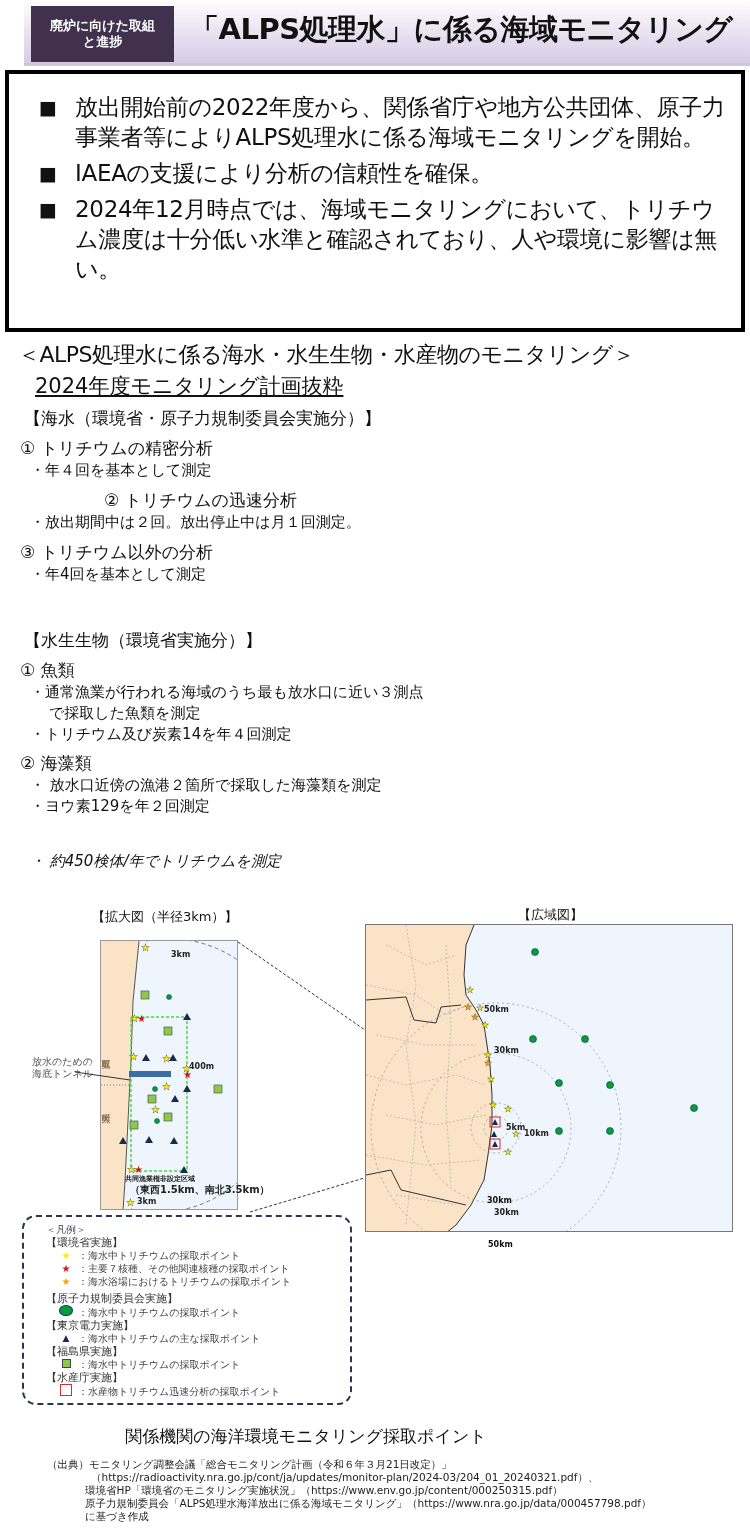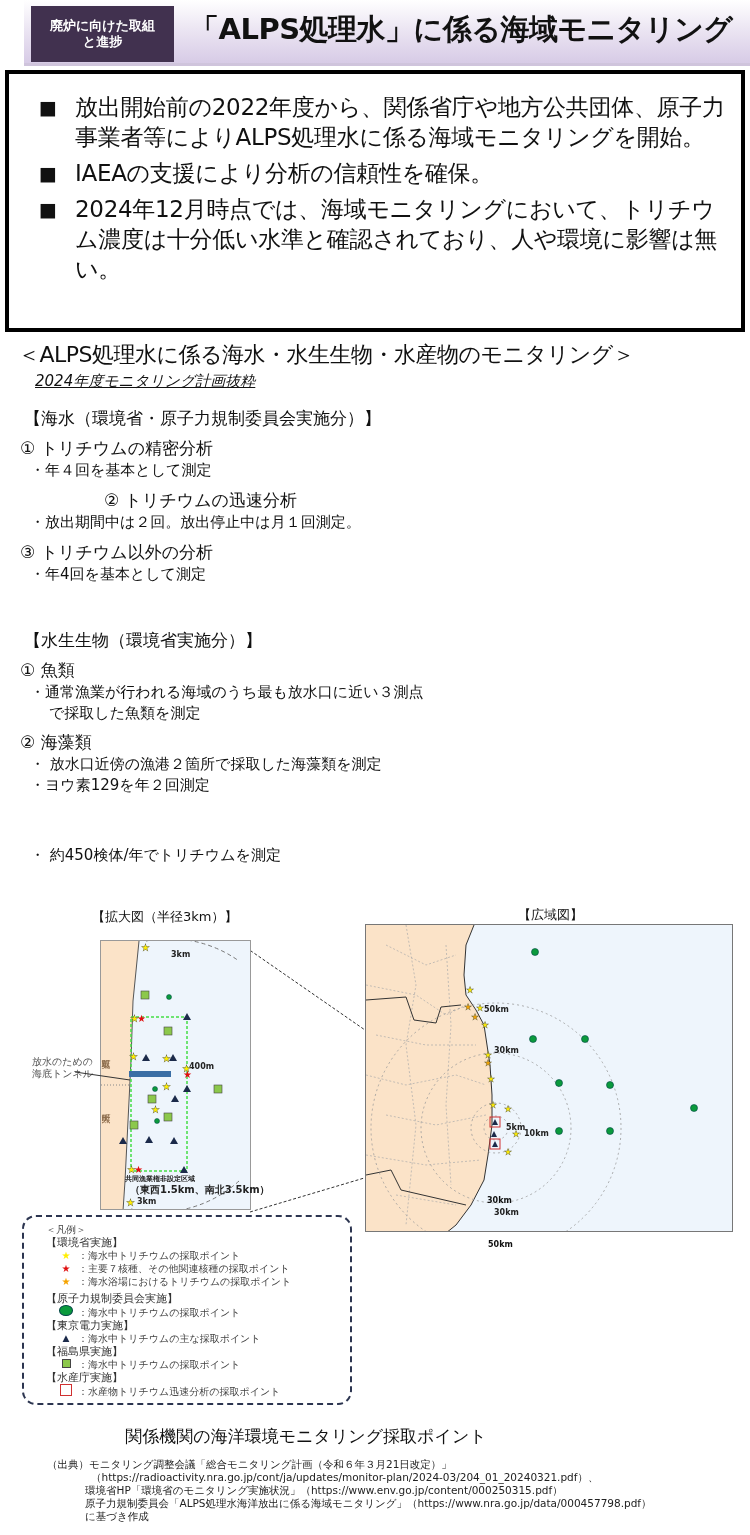--- a/index.html
+++ b/index.html
@@ -31,30 +31,30 @@
     border: 4px solid #000; background: #fff; padding: 18px 10px 0 30px;
   }
   .summary-item { display: flex; font-size: 23px; line-height: 30px; margin-bottom: 6px; }
   .summary-item .bullet { width: 36px; flex: none; font-size: 19px; }
   .summary-item .txt { flex: 1; letter-spacing: -0.3px; }
   
   .section-heading {
     position: absolute; left: 18px; top: 340px; font-size: 22px; white-space: nowrap; letter-spacing: -0.5px;
   }
   .plan-subtitle {
-    position: absolute; left: 35px; top: 372px; font-size: 15px; text-decoration: underline; white-space: nowrap; font-style: italic;
+    position: absolute; left: 35px; top: 372px; font-size: 21px; text-decoration: underline; white-space: nowrap;
   }
   .block { position: absolute; left: 20px; white-space: nowrap; }
   .cat { font-size: 17px; line-height: 24px; padding-left: 4px; }
   .sub { font-size: 17px; line-height: 24px; }
   .pt { font-size: 15px; line-height: 21px; padding-left: 10px; }
   .pt2 { font-size: 15px; line-height: 21px; padding-left: 29px; }
   
   .map-label { position: absolute; font-size: 13px; white-space: nowrap; }
-  .map-zoom { position: absolute; left: 100px; top: 940px; width: 151px; height: 270px; border: 1px solid #999; background: #eef5fc; overflow: hidden; }
+  .map-zoom { position: absolute; left: 100px; top: 940px; width: 138px; height: 270px; border: 1px solid #999; background: #eef5fc; overflow: hidden; }
   .map-wide { position: absolute; left: 365px; top: 924px; width: 368px; height: 308px; border: 1px solid #777; background: #eef5fc; overflow: hidden; }
   .legend {
     position: absolute; left: 22px; top: 1215px; width: 330px; height: 190px;
     border: 2px dashed #2c3550; border-radius: 14px; background: #fff; padding: 6px 0 0 22px;
     font-size: 10px; color: #444; line-height: 13px;
   }
   .legend .grp { font-size: 11px; color: #333; }
   .legend .row { display: flex; align-items: center; padding-left: 12px; }
   .legend .sym { width: 16px; display: inline-block; text-align: center; margin-right: 4px; }
   .caption { position: absolute; left: 0; width: 612px; top: 1425px; text-align: center; font-size: 17px; }
@@ -100,27 +100,28 @@
   <div class="pt">・放出期間中は２回。放出停止中は月１回測定。</div>
   <div class="sub" style="margin-top:7px;">③ トリチウム以外の分析</div>
   <div class="pt">・年4回を基本として測定</div>
 </div>
 
 <div class="block" style="top:628px;">
   <div class="cat">【水生生物（環境省実施分）】</div>
   <div class="sub" style="margin-top:6px;">① 魚類</div>
   <div class="pt">・通常漁業が行われる海域のうち最も放水口に近い３測点</div>
   <div class="pt2">で採取した魚類を測定</div>
+  <div class="pt">・トリチウム及び炭素14を年４回測定</div>
   <div class="sub" style="margin-top:6px;">② 海藻類</div>
   <div class="pt">・ 放水口近傍の漁港２箇所で採取した海藻類を測定</div>
   <div class="pt">・ヨウ素129を年２回測定</div>
 </div>
 
 <div class="block" style="top:845px;">
-  <div class="pt" style="">・ 約450検体/年でトリチウムを測定</div>
+  <div class="pt" style="margin-top:6px;font-style:italic;">・ 約450検体/年でトリチウムを測定</div>
 </div>
 
 <div class="map-label" style="left:92px; top:908px;">【拡大図（半径3km）】</div>
 <div class="map-label" style="left:518px; top:906px;">【広域図】</div>
 
 <svg style="position:absolute;left:0;top:0;" width="750" height="1535">
   <line x1="238" y1="942" x2="492" y2="1118" stroke="#333" stroke-width="1" stroke-dasharray="3,2"></line>
   <line x1="250" y1="1212" x2="492" y2="1140" stroke="#333" stroke-width="1" stroke-dasharray="3,2"></line>
 </svg>
 

